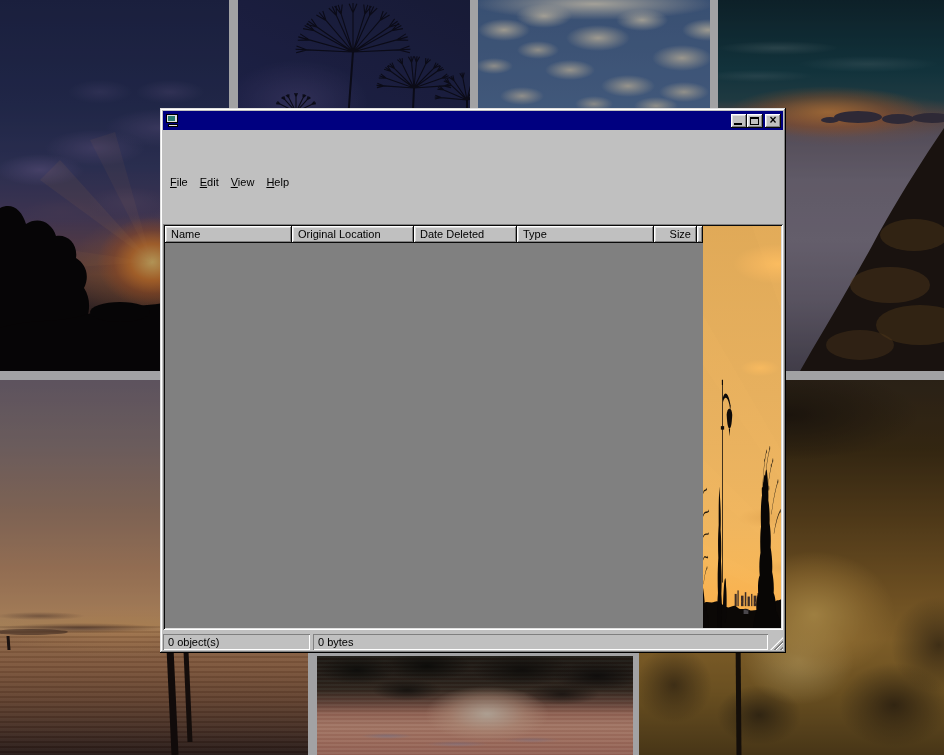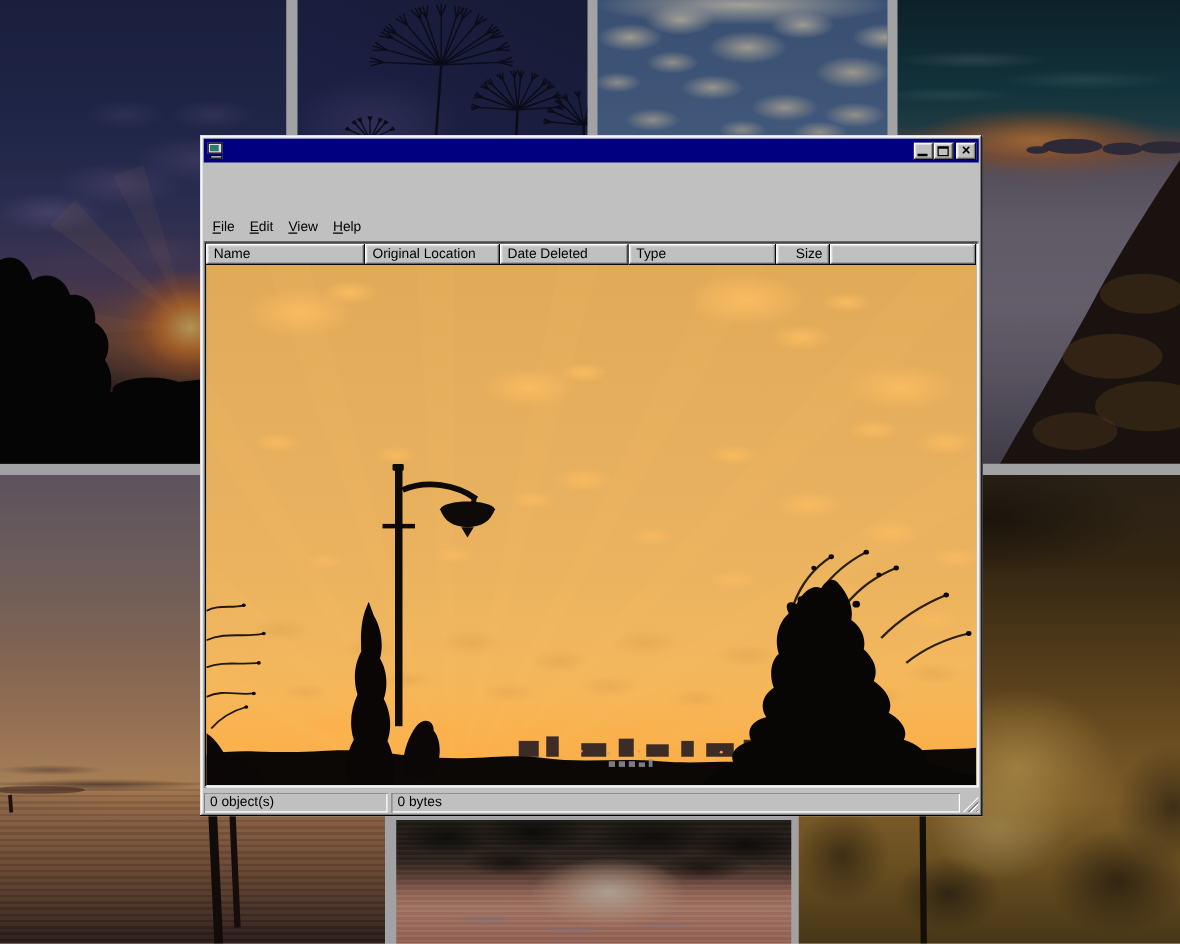--- a/index.html
+++ b/index.html
@@ -118,27 +118,27 @@
   .tbtn.close{margin-left:2px;}
   .glyph-min{position:absolute;left:3px;bottom:3px;width:8px;height:2px;background:#000;}
   .glyph-max{position:absolute;left:3px;top:3px;width:9px;height:8px;border:1px solid #000;border-top-width:2px;box-sizing:border-box;}
   .glyph-close{position:absolute;inset:0;text-align:center;font-weight:bold;font-size:12px;line-height:13px;}
   .menubar{height:19px;flex:0 0 19px;display:flex;align-items:flex-start;padding-left:1px;background:#c0c0c0;margin-top:44px;}
   .menu-item{padding:2px 6px;}
   u{text-decoration:underline;}
   .listview{
     flex:1;position:relative;box-sizing:border-box;background:#808080;
     box-shadow: inset 1px 1px #808080, inset -1px -1px #fff, inset 2px 2px #0a0a0a, inset -2px -2px #dfdfdf;
-    padding:2px;display:flex;flex-direction:column;overflow:hidden;
+    padding:2px;display:flex;flex-direction:row;overflow:hidden;margin-top:31px;
   }
   .header{height:17px;flex:0 0 17px;display:flex;background:#c0c0c0;}
   .hsec{box-sizing:border-box;padding:2px 0 0 6px;background:#c0c0c0;white-space:nowrap;overflow:hidden;
     box-shadow: inset -1px -1px #0a0a0a, inset 1px 1px #fff, inset -2px -2px #808080, inset 2px 2px #dfdfdf;}
   .hsec.right{text-align:right;padding-right:6px;padding-left:4px;}
-  .h0{width:127px;} .h1{width:108px;} .h2{width:103px;} .h3{width:118px;} .h4{width:43px;} .h5{flex:1;}
+  .h0{width:127px;} .h1{width:122px;} .h2{width:103px;} .h3{width:137px;} .h4{width:43px;} .h5{flex:1;}
 
   
   .photo{
     flex:1;position:relative;overflow:hidden;
     background:
       
       radial-gradient(15px 12px at 198px 432px, #fffdf0 0%, #ffeeb0 45%, rgba(255,210,110,.95) 70%, rgba(255,180,70,.8) 100%),
       radial-gradient(55px 38px at 198px 432px, rgba(255,190,80,.85), rgba(250,150,60,.5) 60%, transparent),
       
       radial-gradient(32px 12px at 100px 367px, rgba(242,152,82,.6), transparent 75%),

